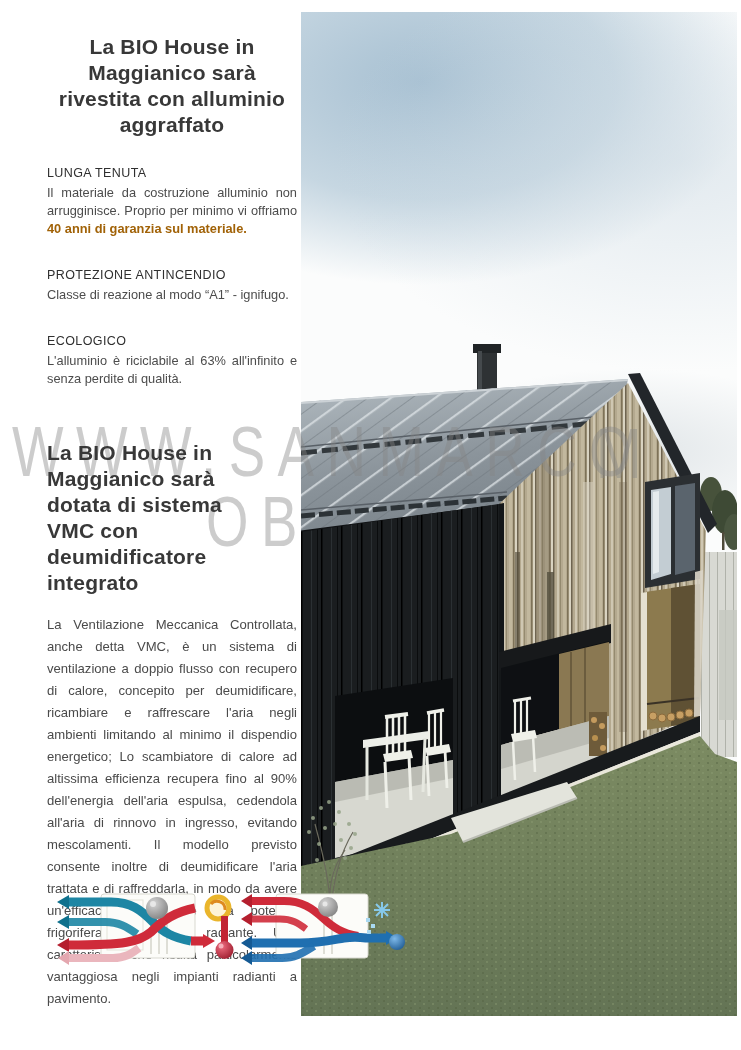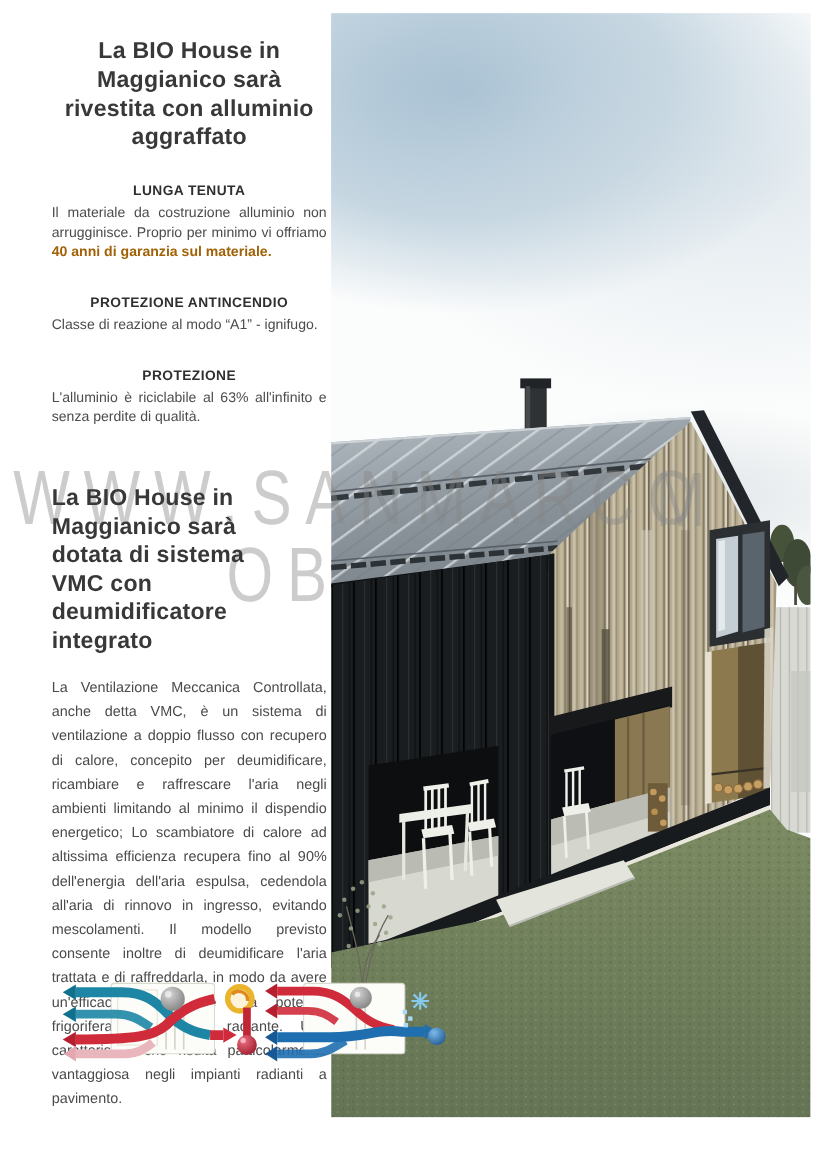--- a/index.html
+++ b/index.html
@@ -5,21 +5,21 @@
   html,body{margin:0;padding:0;background:#ffffff;}
   .page{position:relative;width:741px;height:1050px;background:#ffffff;overflow:hidden;
         font-family:"Liberation Sans",sans-serif;}
   
   .col{position:absolute;left:47px;top:34px;width:250px;color:#4c4c4c;z-index:3;}
   .h1{font-size:21px;line-height:26px;font-weight:700;color:#383838;margin:0;letter-spacing:.2px;text-align:center;}
   .h2{font-size:21px;line-height:26px;font-weight:700;color:#383838;margin:52px 0 0 0;
       width:212px;letter-spacing:.2px;}
   .sec{margin-top:28px;}
   .sec + .sec{margin-top:30px;}
-  .sec-title{font-size:12.5px;font-weight:700;color:#2f2f2f;letter-spacing:.4px;margin-bottom:4px;text-align:center;}
+  .sec-title{font-size:12.5px;font-weight:400;color:#2f2f2f;letter-spacing:.4px;margin-bottom:4px;}
   .sec-body{font-size:12.8px;line-height:18px;text-align:justify;}
   .sec-body b{color:#a16207;}
   .para{margin-top:18px;font-size:13.1px;line-height:22px;text-align:justify;color:#4a4a4a;}
   
   .wm{position:absolute;z-index:2;color:rgba(134,134,134,.42);font-size:70px;font-weight:400;
       letter-spacing:16px;transform:scaleX(.78);transform-origin:left top;white-space:nowrap;
       pointer-events:none;}
   .wm1{left:12px;top:412px;}
   .wm-frag{left:596px;top:414px;}
   .wm2{left:206px;top:482px;}
@@ -252,21 +252,21 @@
 
     <div class="sec">
       <div class="sec-title">PROTEZIONE ANTINCENDIO</div>
       <div class="sec-body">
         <span>Classe di reazione al modo “A1” - ignifugo.</span>
         <b></b>
       </div>
     </div>
 
     <div class="sec">
-      <div class="sec-title">PROTEZIONE</div>
+      <div class="sec-title">ECOLOGICO</div>
       <div class="sec-body">
         <span>L'alluminio è riciclabile al 63% all'infinito e senza perdite di qualità.</span>
         <b></b>
       </div>
     </div>
 
     <h2 class="h2">La BIO House in Maggianico sarà dotata di sistema VMC con deumidificatore integrato</h2>
 
     <p class="para">La Ventilazione Meccanica Controllata, anche detta VMC, è un sistema di ventilazione a doppio flusso con recupero di calore, concepito per deumidificare, ricambiare e raffrescare l'aria negli ambienti limitando al minimo il dispendio energetico; Lo scambiatore di calore ad altissima efficienza recupera fino al 90% dell'energia dell'aria espulsa, cedendola all'aria di rinnovo in ingresso, evitando mescolamenti. Il modello previsto consente inoltre di deumidificare l'aria trattata e di raffreddarla, in modo da avere un'efficace integrazione alla potenza frigorifera dell'impianto radiante. Una caratteristica che risulta particolarmente vantaggiosa negli impianti radianti a pavimento.</p>
   </div>

